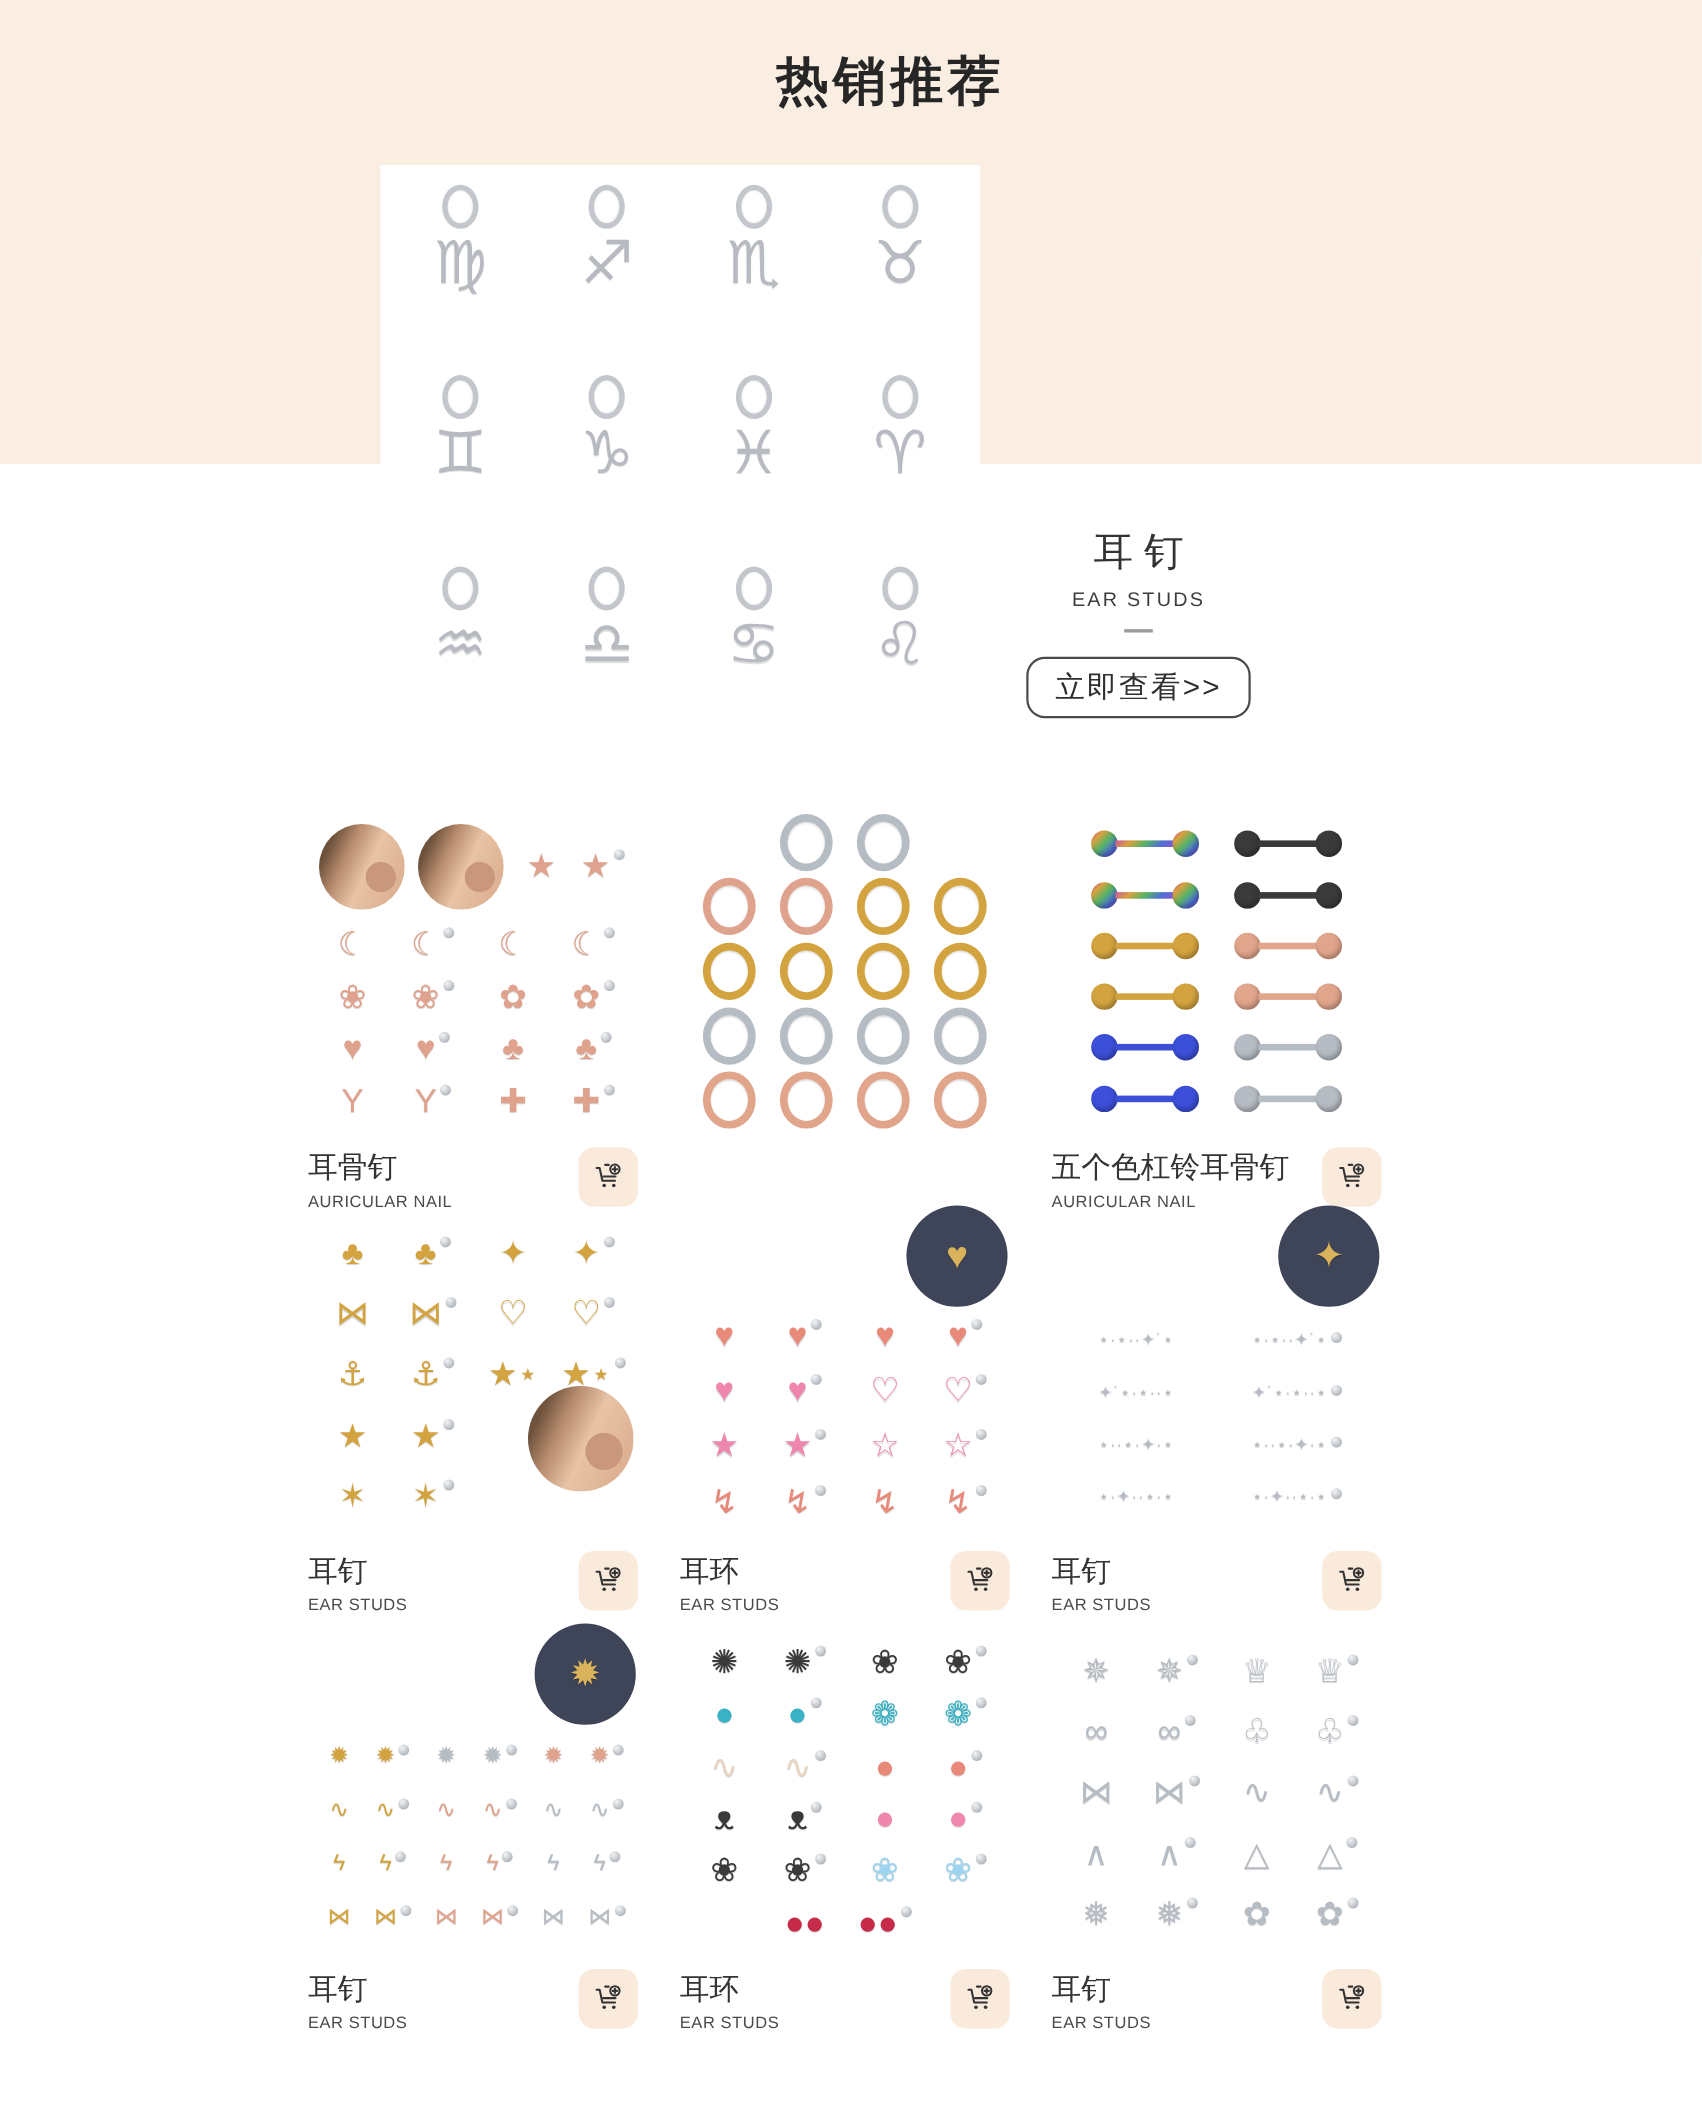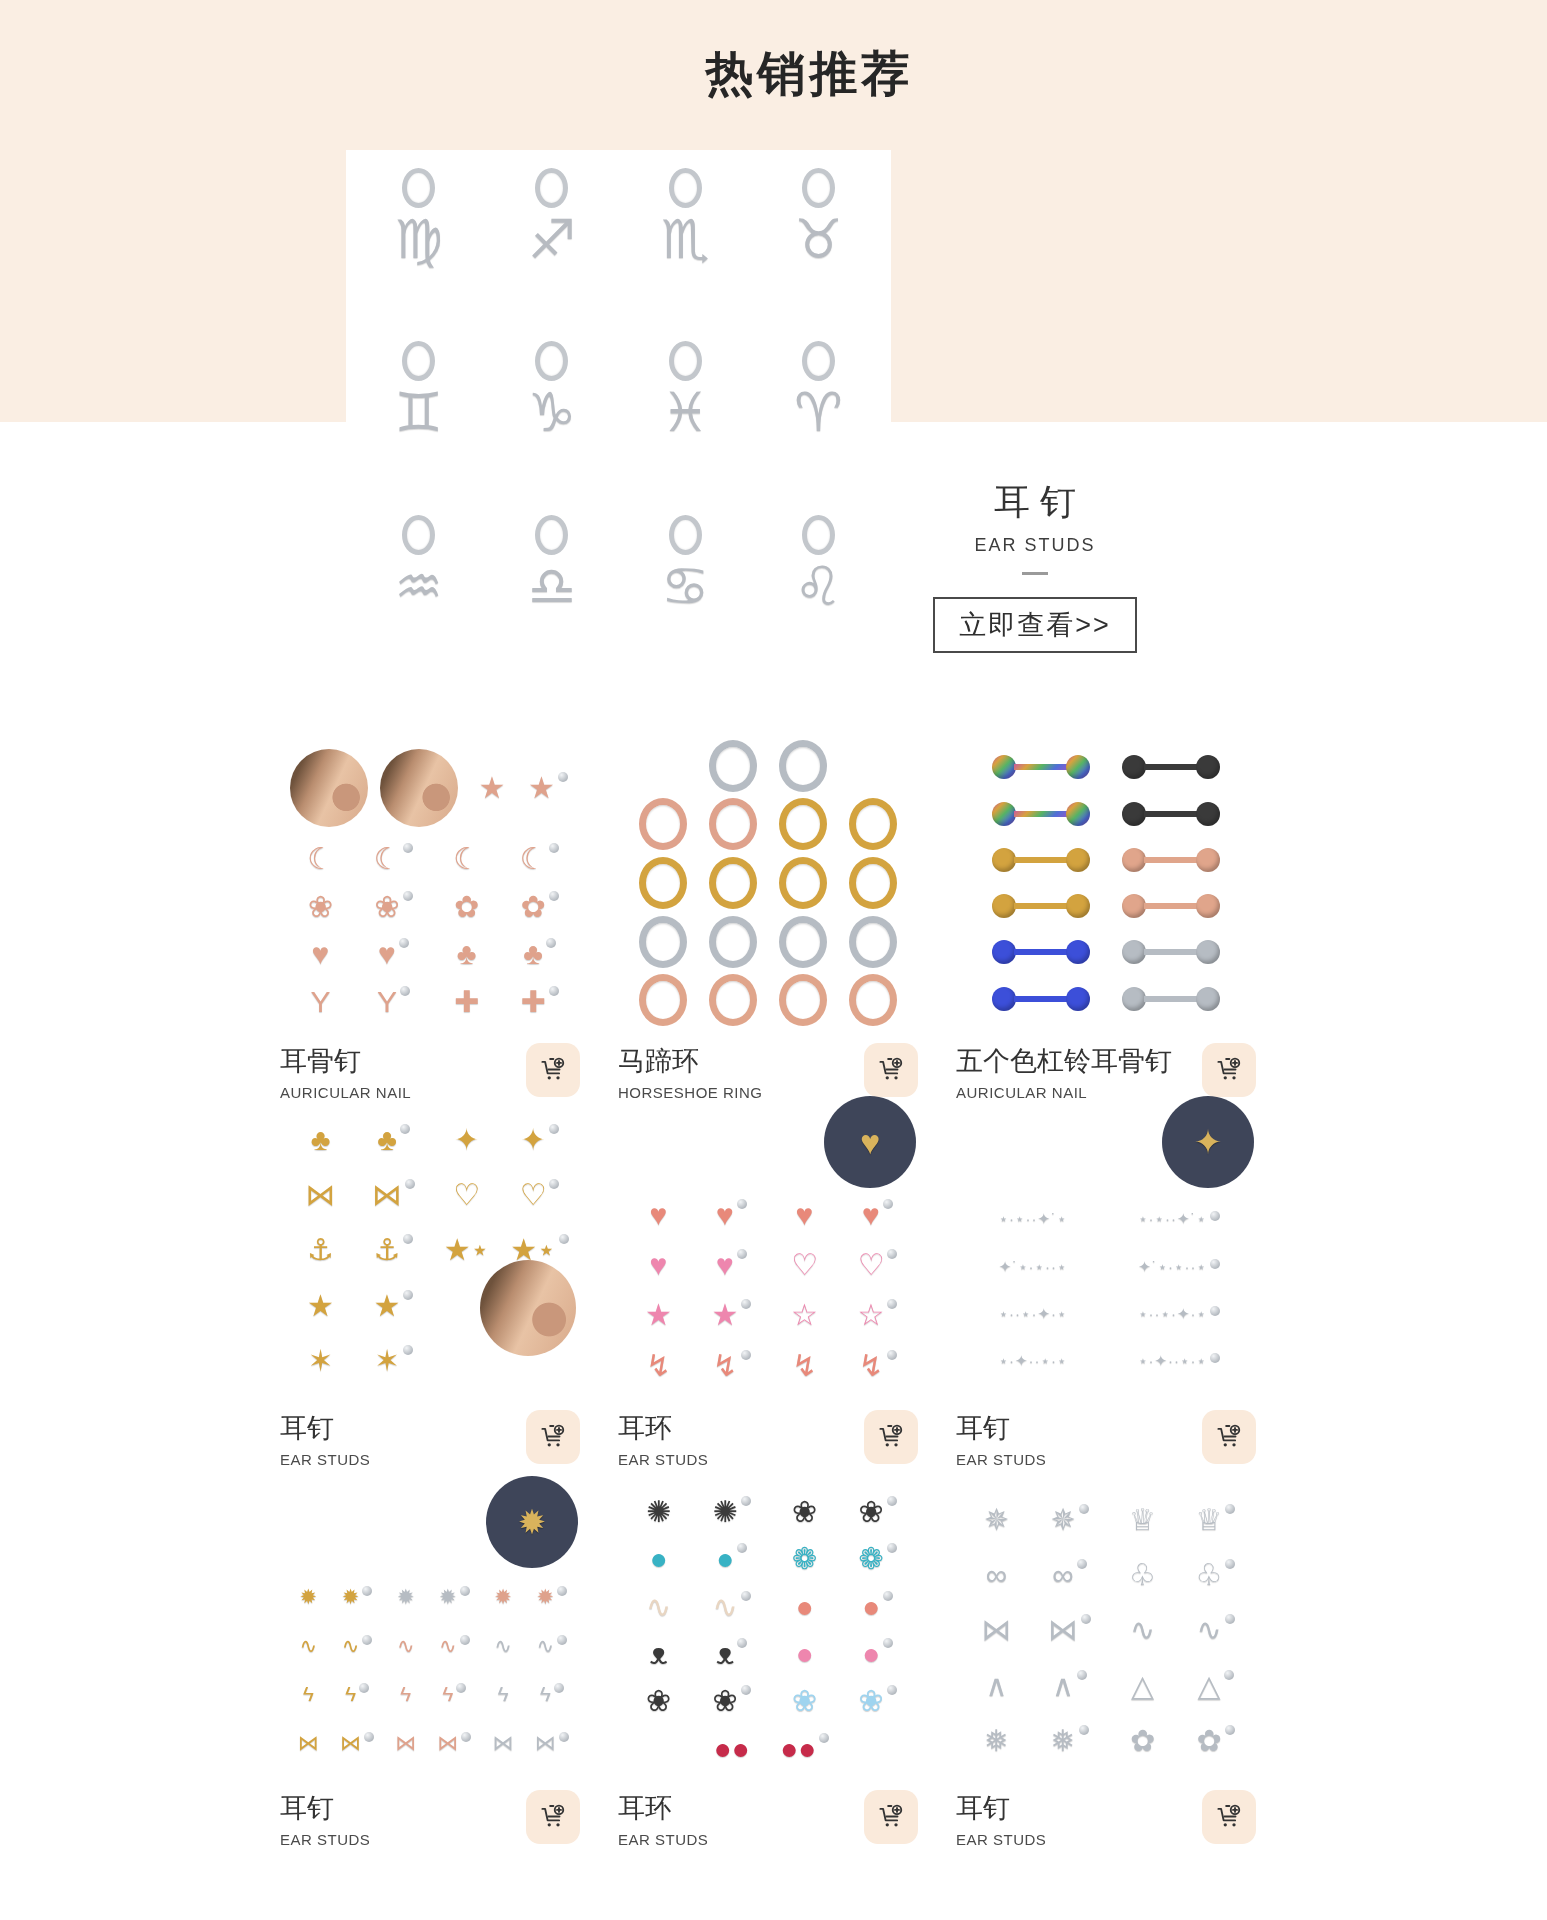--- a/index.html
+++ b/index.html
@@ -21,21 +21,21 @@
     display:grid;grid-template-columns:repeat(4,1fr);padding:14px 6px;box-sizing:border-box;
   }
   .zod{display:flex;flex-direction:column;align-items:center;justify-content:flex-start;gap:4px;padding-top:4px;}
   .zring{width:33px;height:40px;border:5px solid #c3c7cc;border-radius:50%;box-sizing:border-box;
          box-shadow:inset 0 0 2px rgba(0,0,0,.15);}
   .zglyph{font-size:54px;line-height:1;color:#b7bbc1;text-shadow:0 1px 1px rgba(0,0,0,.15);}
   .hero-side{position:absolute;left:905px;top:478px;width:260px;text-align:center;z-index:3;}
   .hs-zh{font-size:36px;color:#333;letter-spacing:10px;text-indent:10px;}
   .hs-en{margin-top:8px;font-size:18px;color:#3d3d3d;letter-spacing:2px;}
   .hs-tick{width:26px;height:3px;background:#9a9a9a;margin:16px auto 0;}
-  .cta{margin-top:22px;display:inline-block;border:2px solid #4a4a4a;border-radius:0;
+  .cta{margin-top:22px;display:inline-block;border:2px solid #4a4a4a;border-radius:17px;
        padding:8px 24px;font-size:27px;color:#2f2f2f;letter-spacing:2px;background:#fff;cursor:pointer;}
   
   .card{position:absolute;width:300px;}
   .c0{left:280px;top:733px}.c1{left:618px;top:733px}.c2{left:956px;top:733px}
   .c3{left:280px;top:1100px}.c4{left:618px;top:1100px}.c5{left:956px;top:1100px}
   .c6{left:280px;top:1480px}.c7{left:618px;top:1480px}.c8{left:956px;top:1480px}
   .card-art{height:300px;position:relative;display:flex;flex-direction:column;
             justify-content:space-evenly;cursor:pointer;}
   .pad-t{padding-top:80px;box-sizing:border-box;}
   .art-row{display:flex;align-items:center;justify-content:space-evenly;padding:0 4px;}
@@ -213,39 +213,20 @@
           <span class="hoop" style="border-color: rgb(182, 188, 195);"></span>
           <span class="hoop" style="border-color: rgb(182, 188, 195);"></span>
         </div>
         <div class="art-row n4 hoops">
           <span class="hoop" style="border-color: rgb(224, 165, 139);"></span>
           <span class="hoop" style="border-color: rgb(224, 165, 139);"></span>
           <span class="hoop" style="border-color: rgb(224, 165, 139);"></span>
           <span class="hoop" style="border-color: rgb(224, 165, 139);"></span>
         </div>
       </div>
-    <div class="label-row">
-      <div>
-        <div class="lr-zh">马蹄环</div>
-        <div class="lr-en">HORSESHOE RING</div>
-      </div>
-      <button class="cart-btn">
-        <span style="display:flex">
-          <svg width="30" height="30" viewBox="0 0 24 24" fill="none" stroke="#333" stroke-width="1.5" stroke-linecap="round" stroke-linejoin="round">
-            <path d="M3.5 5.5h2.2l2 9.2h9.2"></path>
-            <path d="M8.3 11.6h8.9"></path>
-            <circle cx="9" cy="18.2" r="1.3" fill="#333" stroke="none"></circle>
-            <circle cx="16" cy="18.2" r="1.3" fill="#333" stroke="none"></circle>
-            <circle cx="16.8" cy="6.3" r="3.4"></circle>
-            <path d="M16.8 4.7v3.2M15.2 6.3h3.2"></path>
-            <path d="M9.7 3.2h2.6"></path>
-          </svg>
-        </span>
-      </button>
-    </div>
   </div>
 
   <div class="card c2">
     <div class="card-art">
         <div class="art-row n2">
           <span class="bar">
             <span class="bball" style="background: linear-gradient(135deg, rgb(201, 91, 158), rgb(216, 161, 63), rgb(86, 179, 101), rgb(79, 111, 216), rgb(142, 90, 201));"></span>
             <span class="bbar" style="background: linear-gradient(135deg, rgb(201, 91, 158), rgb(216, 161, 63), rgb(86, 179, 101), rgb(79, 111, 216), rgb(142, 90, 201));"></span>
             <span class="bball" style="background: linear-gradient(135deg, rgb(201, 91, 158), rgb(216, 161, 63), rgb(86, 179, 101), rgb(79, 111, 216), rgb(142, 90, 201));"></span>
           </span>

